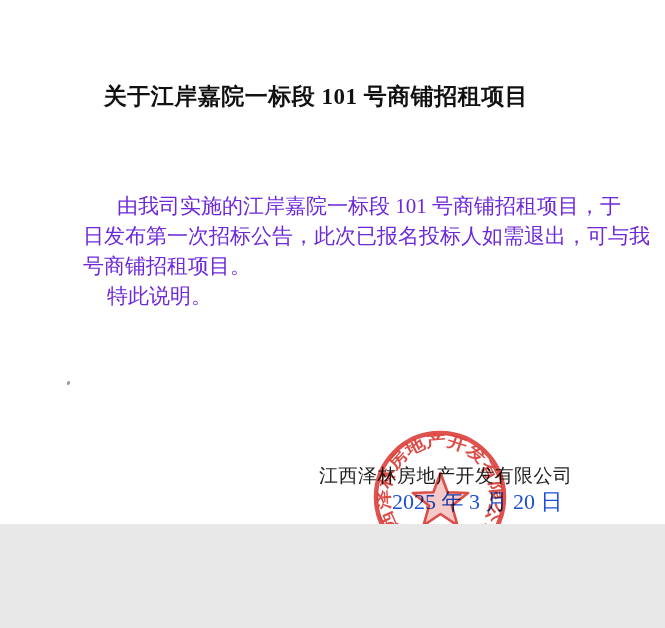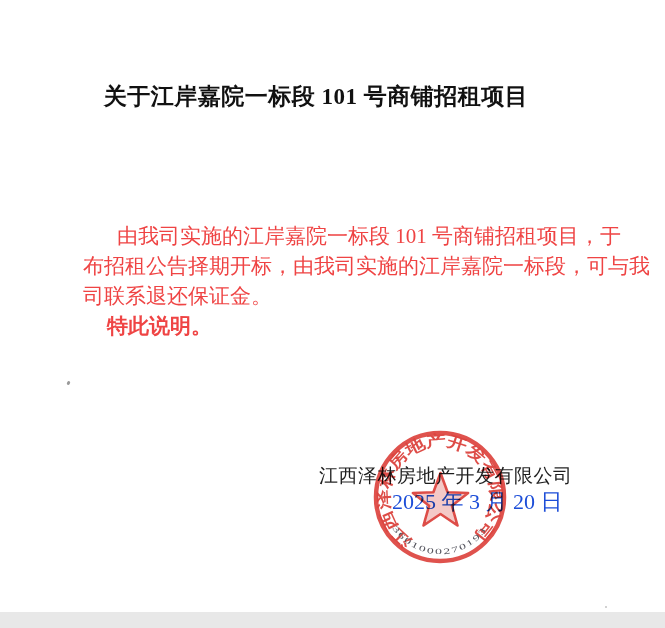--- a/index.html
+++ b/index.html
@@ -1,19 +1,19 @@
 <!DOCTYPE html>
 <html><head>
 <meta charset="utf-8">
 <style>
   html, body { margin: 0; padding: 0; background: #e8e8e8; }
   .page {
     position: relative;
     width: 665px;
-    height: 612px;
+    height: 524px;
     margin: 0 auto;
     background: #ffffff;
     overflow: hidden;
     font-family: "Liberation Serif", "DejaVu Serif", serif;
     color: #1c1c1c;
   }
   .doc-title {
     position: absolute;
     top: 78px;
     left: 0;
@@ -26,26 +26,25 @@
     letter-spacing: 0.5px;
   }
   .doc-title .title-line { white-space: nowrap; }
   .doc-body {
     position: absolute;
     top: 191px;
     left: 83px;
     width: 500px;
     font-size: 21px;
     line-height: 30px;
-    color: #ef4444;
-    margin-top: 30px;
+    color: #6d28d9;
   }
   .doc-body .body-line { white-space: nowrap; height: 30px; }
   .doc-body .body-line.indent-first { text-indent: 34px; }
-  .doc-body .body-line.indent-close { text-indent: 24px; font-weight: bold; }
+  .doc-body .body-line.indent-close { text-indent: 24px; }
   .sig-company {
     position: absolute;
     top: 463px;
     left: 319px;
     font-size: 19px;
     line-height: 25px;
     letter-spacing: 0.5px;
     white-space: nowrap;
     color: #1e1e1e;
   }
@@ -83,22 +82,22 @@
 <body>
 
 <div class="page">
 
   <div class="doc-title">
     <div class="title-line">关于江岸嘉院一标段 101 号商铺招租项目</div>
   </div>
 
   <div class="doc-body">
     <div class="body-line indent-first">由我司实施的江岸嘉院一标段 101 号商铺招租项目，于</div>
-    <div class="body-line">布招租公告择期开标，由我司实施的江岸嘉院一标段，可与我</div>
-    <div class="body-line">司联系退还保证金。</div>
+    <div class="body-line">日发布第一次招标公告，此次已报名投标人如需退出，可与我</div>
+    <div class="body-line">号商铺招租项目。</div>
     <div class="body-line indent-close">特此说明。</div>
   </div>
 
   <div class="ink-speck speck-1"></div>
   <div class="ink-speck speck-2"></div>
 
   <div class="sig-company">江西泽林房地产开发有限公司</div>
   <div class="sig-date">2025 年 3 月 20 日</div>
 
   <svg class="seal" viewBox="0 0 144 144" xmlns="http://www.w3.org/2000/svg">

